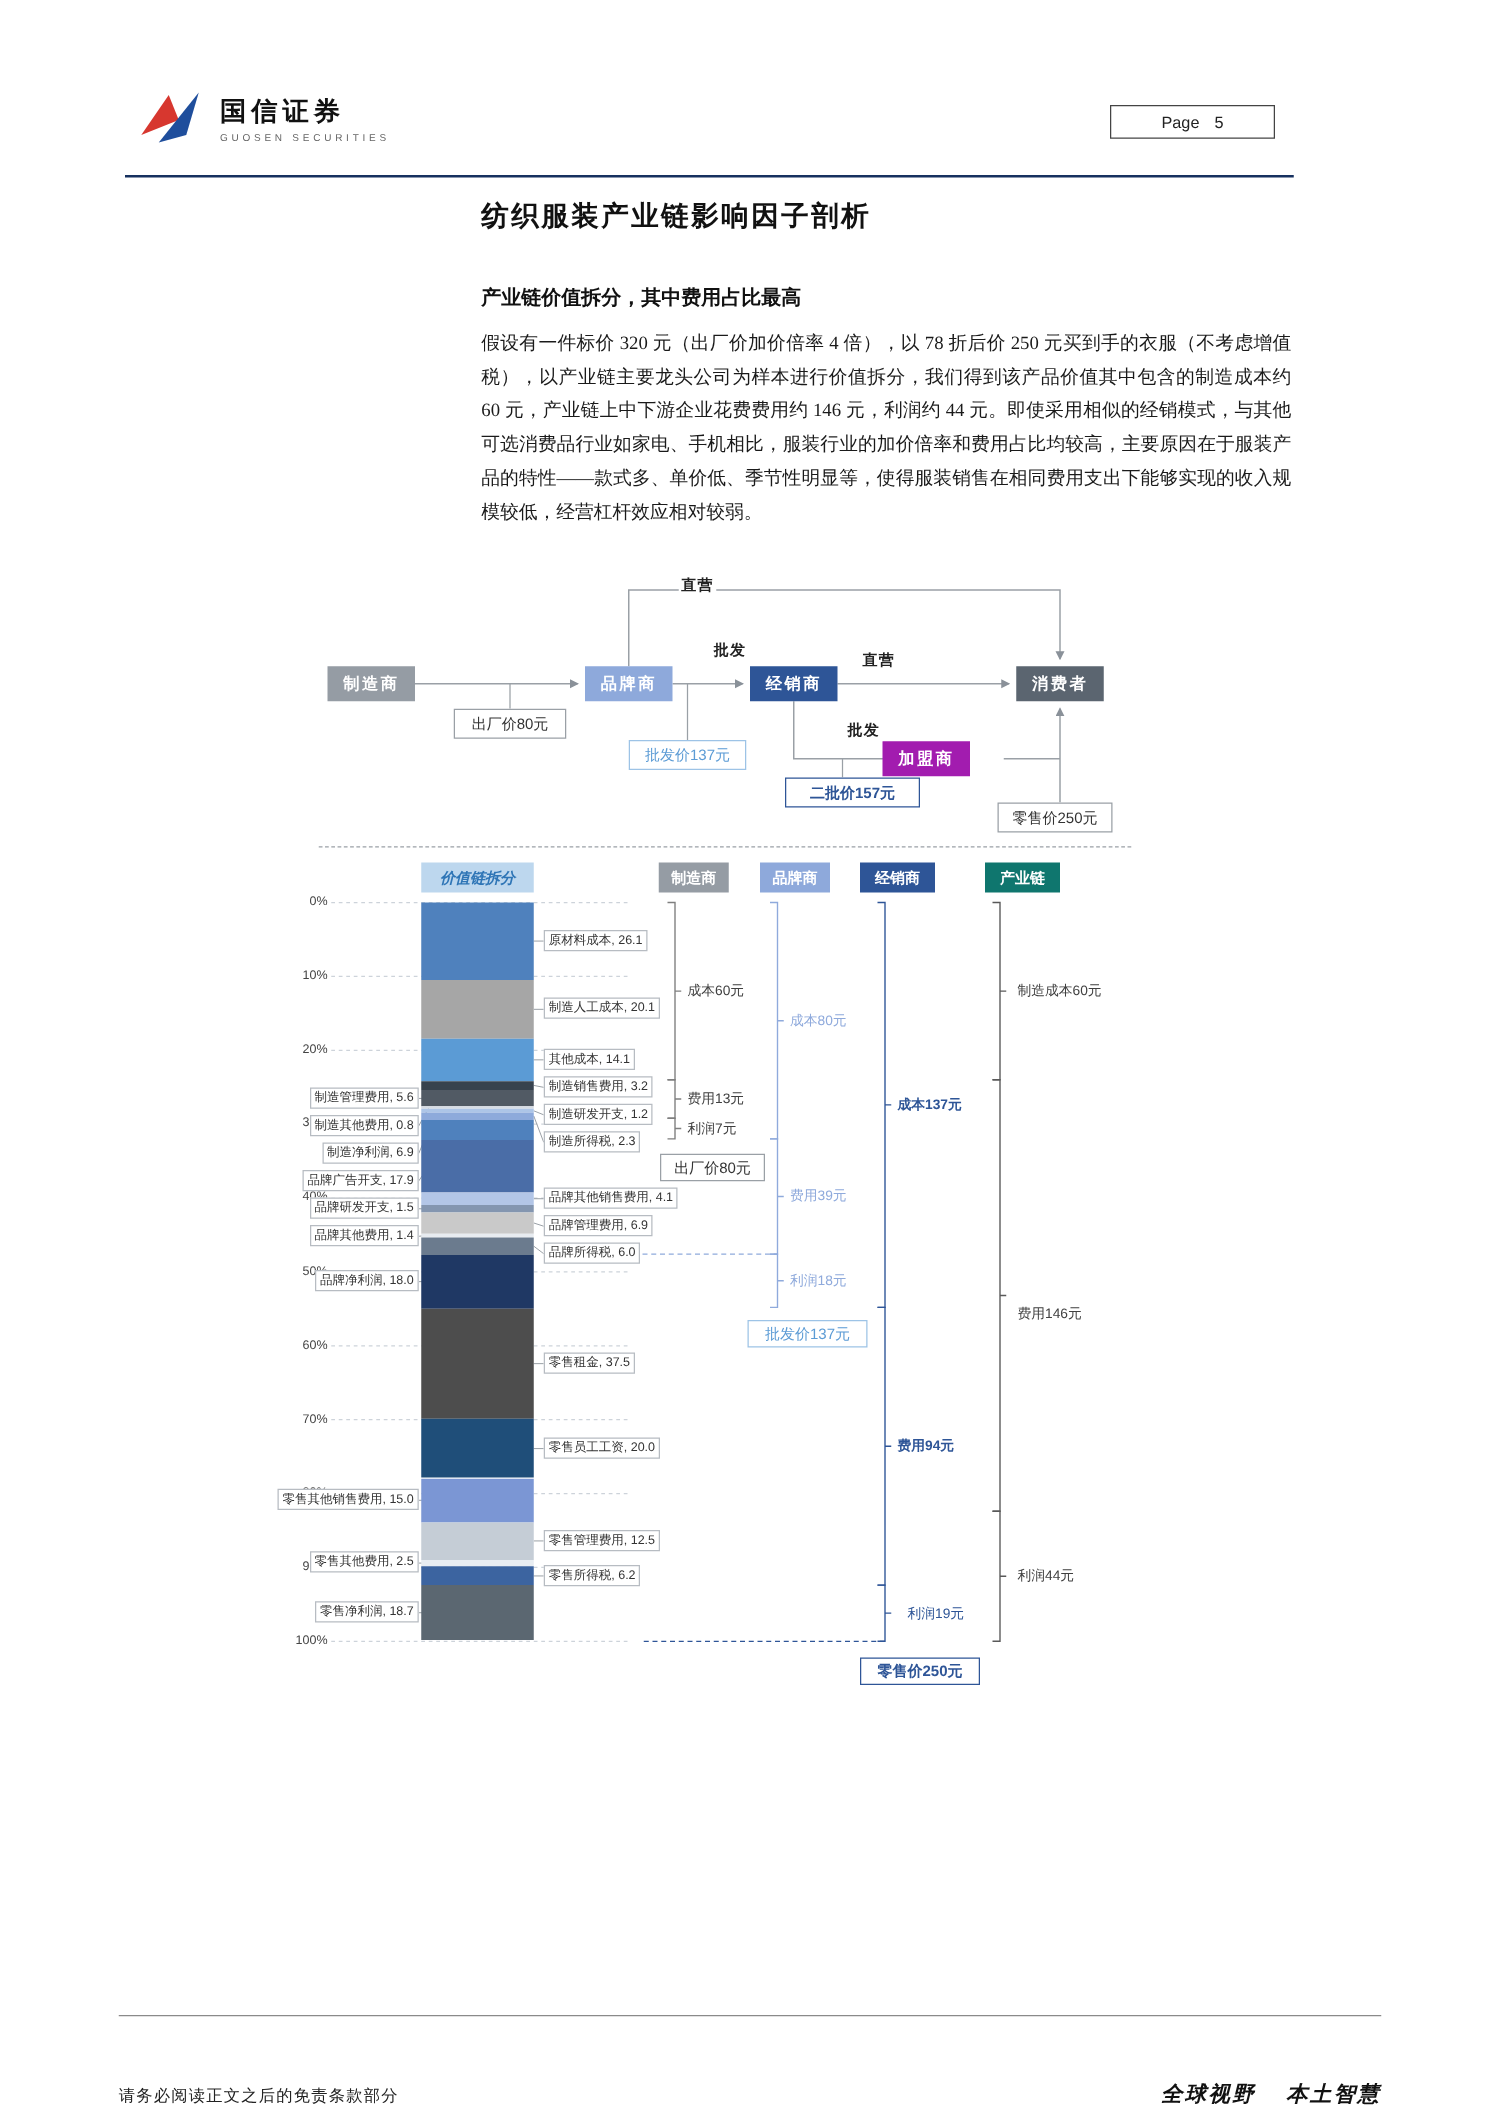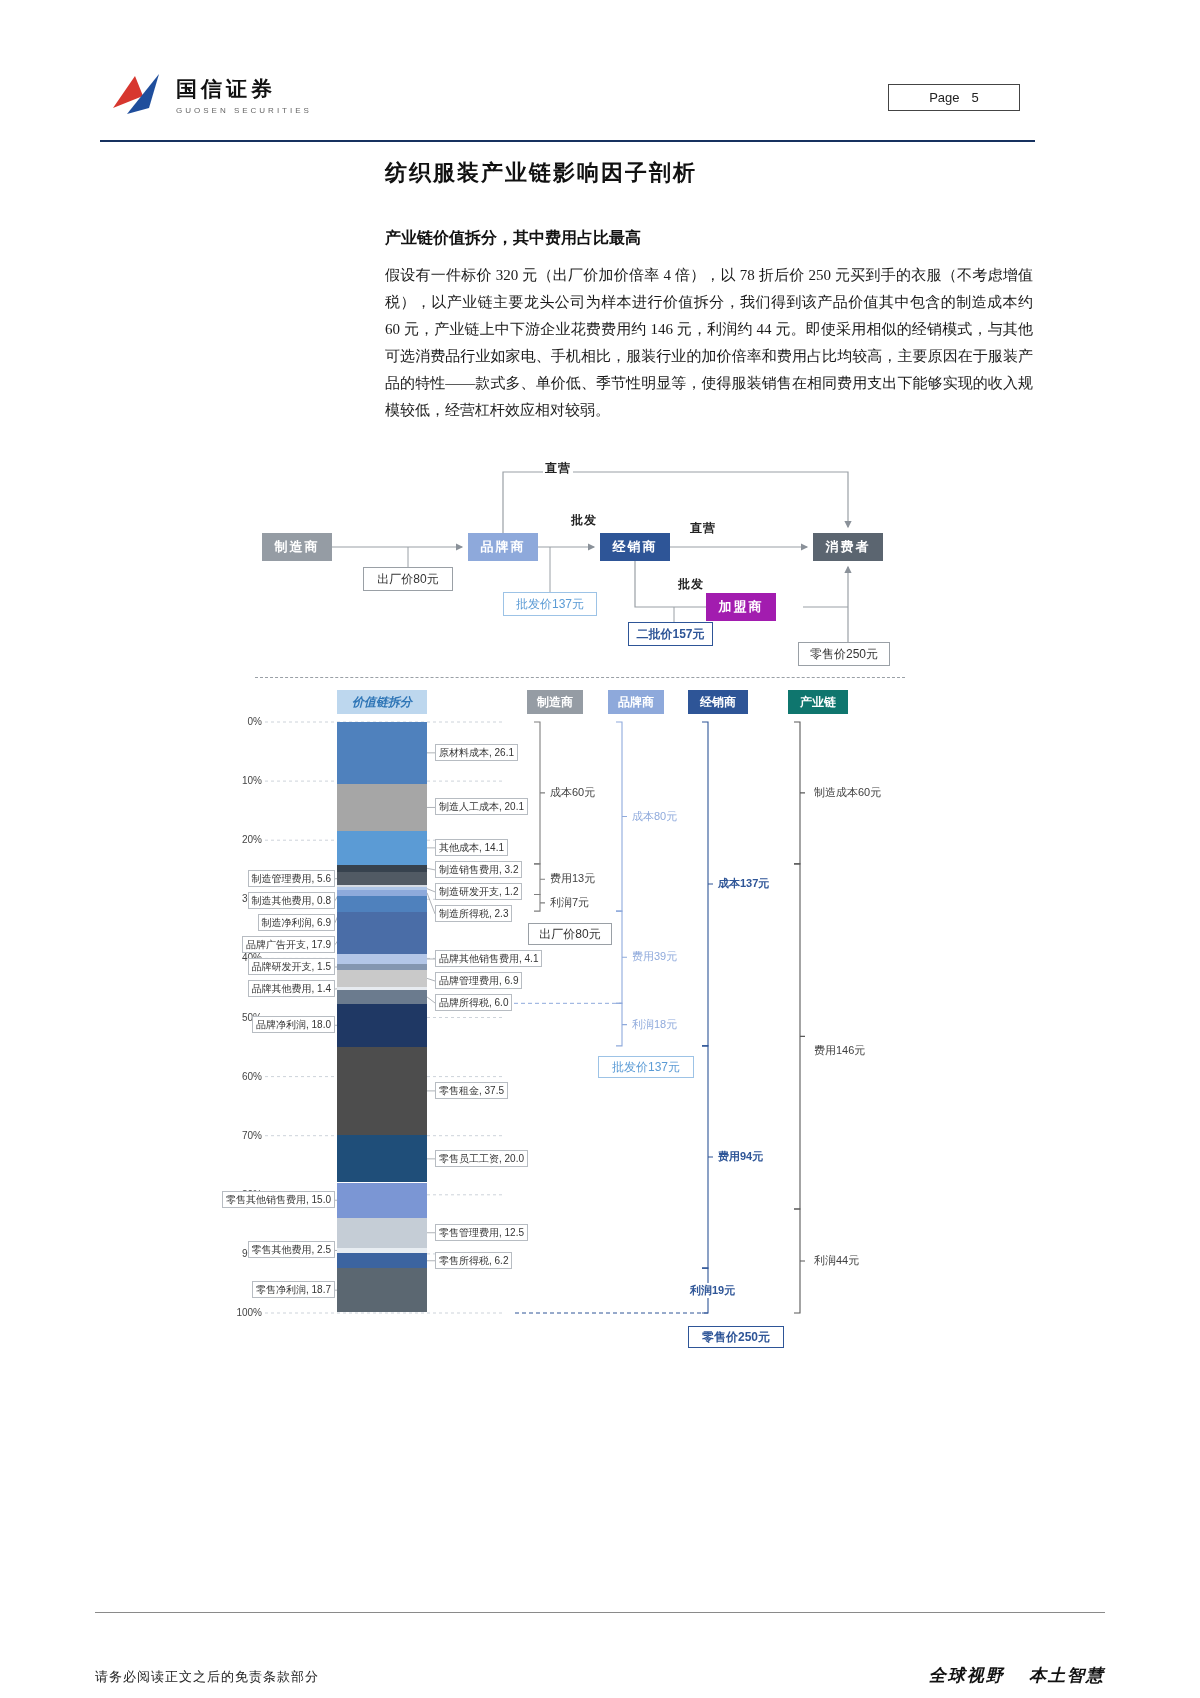--- a/index.html
+++ b/index.html
@@ -229,41 +229,41 @@
         <div class="annlabel" style="left: 448px; top: 324.92px; color: rgb(64, 64, 64);">成本60元</div>
         <div class="annlabel" style="left: 448px; top: 411.206px; color: rgb(64, 64, 64);">费用13元</div>
         <div class="annlabel" style="left: 448px; top: 434.846px; color: rgb(64, 64, 64);">利润7元</div>
         <div class="pricebox" style="left: 428px; top: 463px; width: 84px; border-color: rgb(154, 160, 166); color: rgb(51, 51, 51);">出厂价80元</div>
         <div class="annlabel" style="left: 530px; top: 348.56px; color: rgb(143, 170, 220);">成本80元</div>
         <div class="annlabel" style="left: 530px; top: 489.218px; color: rgb(143, 170, 220);">费用39元</div>
         <div class="annlabel" style="left: 530px; top: 556.592px; color: rgb(143, 170, 220);">利润18元</div>
         <div class="pricebox" style="left: 498px; top: 596px; width: 96px; border-color: rgb(157, 195, 230); color: rgb(91, 155, 213);">批发价137元</div>
         <div class="annlabel" style="left: 616px; top: 415.934px; color: rgb(46, 85, 151); font-weight: bold;">成本137元</div>
         <div class="annlabel" style="left: 616px; top: 688.976px; color: rgb(46, 85, 151); font-weight: bold;">费用94元</div>
-        <div class="annlabel" style="left: 588px; top: 822.542px; color: rgb(46, 85, 151); font-weight: bold; text-align: right;">利润19元</div>
+        <div class="annlabel" style="left: 624px; top: 822.542px; color: rgb(46, 85, 151); font-weight: normal; text-align: right;">利润19元</div>
         <div class="pricebox" style="left: 588px; top: 866px; width: 96px; border-color: rgb(46, 85, 151); color: rgb(46, 85, 151); font-weight: bold;">零售价250元</div>
         <div class="annlabel" style="left: 712px; top: 324.92px; color: rgb(64, 64, 64);">制造成本60元</div>
         <div class="annlabel" style="left: 712px; top: 568.412px; color: rgb(64, 64, 64); margin-top: 15px;">费用146元</div>
         <div class="annlabel" style="left: 712px; top: 792.992px; color: rgb(64, 64, 64);">利润44元</div>
       </div>
 
     <div class="fnode" style="left:162px;top:73px;background:#959ca4">制造商</div>
     <div class="fnode" style="left:368px;top:73px;background:#8ea9db">品牌商</div>
     <div class="fnode" style="left:500px;top:73px;background:#2e5597">经销商</div>
     <div class="fnode" style="left:713px;top:73px;background:#5b6570">消费者</div>
     <div class="fnode" style="left:606px;top:133px;background:#a21caf">加盟商</div>
 
     <div class="elabel" style="left:443px;top:0px">直营</div>
     <div class="elabel" style="left:469px;top:52px">批发</div>
     <div class="elabel" style="left:588px;top:60px">直营</div>
     <div class="elabel" style="left:576px;top:116px">批发</div>
 
     <div class="ptag ptag-gray" style="left:263px;top:107px;width:90px">出厂价80元</div>
     <div class="ptag ptag-blue" style="left:403px;top:132px;width:94px">批发价137元</div>
-    <div class="ptag ptag-navy" style="left:528px;top:162px;width:85px">二批价157元</div>
+    <div class="ptag ptag-navy" style="left:528px;top:162px;width:108px">二批价157元</div>
     <div class="ptag ptag-gray" style="left:698px;top:182px;width:92px">零售价250元</div>
 
     <div class="dash-sep"></div>
 
     <div class="chip chip-vc" style="left:237px;width:90px">价值链拆分</div>
     <div class="chip" style="left:427px;width:56px;background:#959ca4">制造商</div>
     <div class="chip" style="left:508px;width:56px;background:#8ea9db">品牌商</div>
     <div class="chip" style="left:588px;width:60px;background:#2e5597">经销商</div>
     <div class="chip" style="left:688px;width:60px;background:#0f766e">产业链</div>
   </div>

